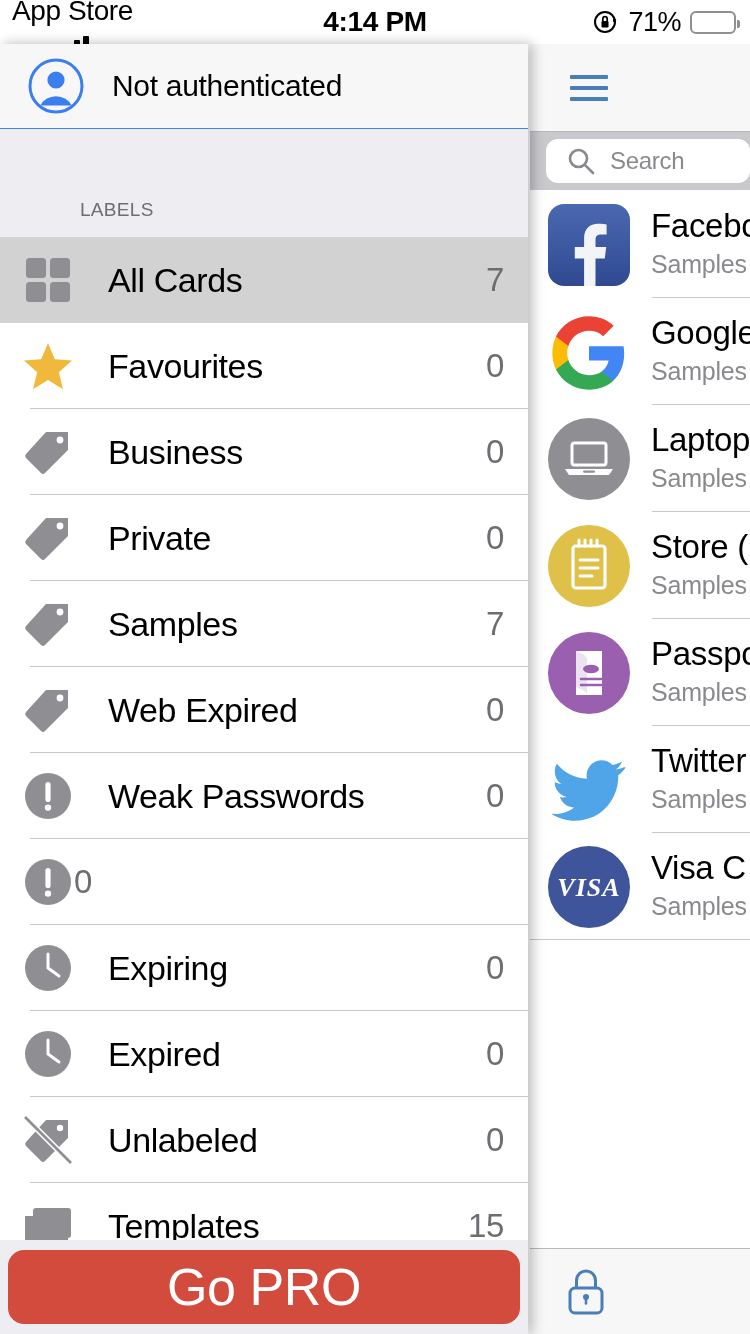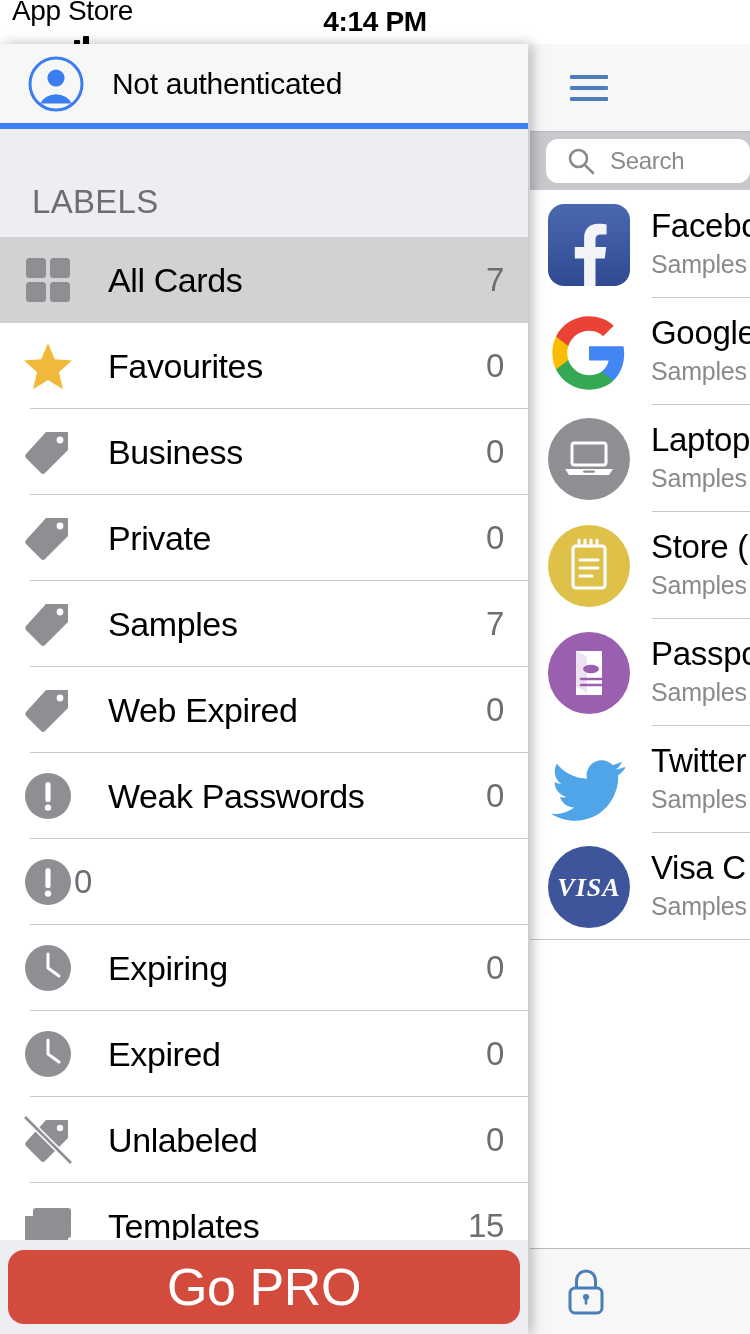--- a/index.html
+++ b/index.html
@@ -104,30 +104,30 @@
     display: flex; align-items: center; justify-content: center; }
 
   
   .drawer {
     position: absolute; top: 44px; left: 0; width: 528px; height: 1290px;
     background: #ffffff;
     box-shadow: 4px 0 12px rgba(0,0,0,0.28);
     overflow: hidden;
   }
   .dr-header {
-    height: 85px; background: #f7f7f7; border-bottom: 6px solid #3b82f6;
+    height: 85px; background: #f7f7f7; border-bottom: 1px solid #3b82f6;
     display: flex; align-items: center; padding-left: 28px; gap: 28px;
   }
   .avatar { width: 56px; height: 56px; }
   .dr-auth { font-size: 30px; color: #000; letter-spacing: -0.3px; }
   .dr-section-hdr {
     height: 108px; background: #eeeef2;
     display: flex; align-items: flex-end; padding: 0 0 16px 32px;
   }
-  .dr-section-hdr span { font-size: 33px; color: #6d6d72; letter-spacing: 0.3px; }
+  .dr-section-hdr span { font-size: 19px; color: #6d6d72; letter-spacing: 0.3px; margin-left: 48px; }
   .label-list { background: #fff; }
   .label-row {
     height: 86px; display: flex; align-items: center;
     padding-left: 22px; padding-right: 24px; position: relative;
   }
   .label-row.selected { background: #d2d2d2; }
   .label-row .rowline {
     position: absolute; bottom: 0; left: 30px; right: 0; height: 1px; background: #c8c7cc;
   }
   .label-icon { width: 52px; flex: 0 0 52px; display: flex; align-items: center; justify-content: center; }
@@ -167,20 +167,34 @@
         <svg width="30" height="22" viewBox="0 0 30 22" aria-hidden="true">
           <path d="M2 7 A19 19 0 0 1 28 7" fill="none" stroke="#000" stroke-width="3.2" stroke-linecap="round"></path>
           <path d="M7 12.5 A12 12 0 0 1 23 12.5" fill="none" stroke="#000" stroke-width="3.2" stroke-linecap="round"></path>
           <circle cx="15" cy="18.5" r="2.6" fill="#000"></circle>
         </svg>
       </span>
     </div>
 
     <div class="sb-center">4:14 PM</div>
 
+    <div class="sb-right">
+      <span style="display:flex;">
+        <svg width="26" height="26" viewBox="0 0 26 26" aria-hidden="true">
+          <circle cx="12" cy="13" r="10" fill="none" stroke="#000" stroke-width="2"></circle>
+          <rect x="8.5" y="12" width="7" height="6.5" rx="1.2" fill="#000"></rect>
+          <path d="M9.8 12 v-2.1 a2.2 2.2 0 0 1 4.4 0 V12" fill="none" stroke="#000" stroke-width="1.7"></path>
+          <path d="M20 9 l3.5 2 l-3.5 2.2" fill="#000"></path>
+        </svg>
+      </span>
+      <span class="sb-batt-pct">71%</span>
+      <span class="sb-batt">
+        <span class="sb-batt-fill" id="batt-fill" style="width: 71%;"></span>
+      </span>
+    </div>
   </div>
 
   <div class="right-panel">
 
     <div class="rp-navbar">
       <span class="hamburger">
         <i></i>
           <i></i>
           <i></i>
       </span>

